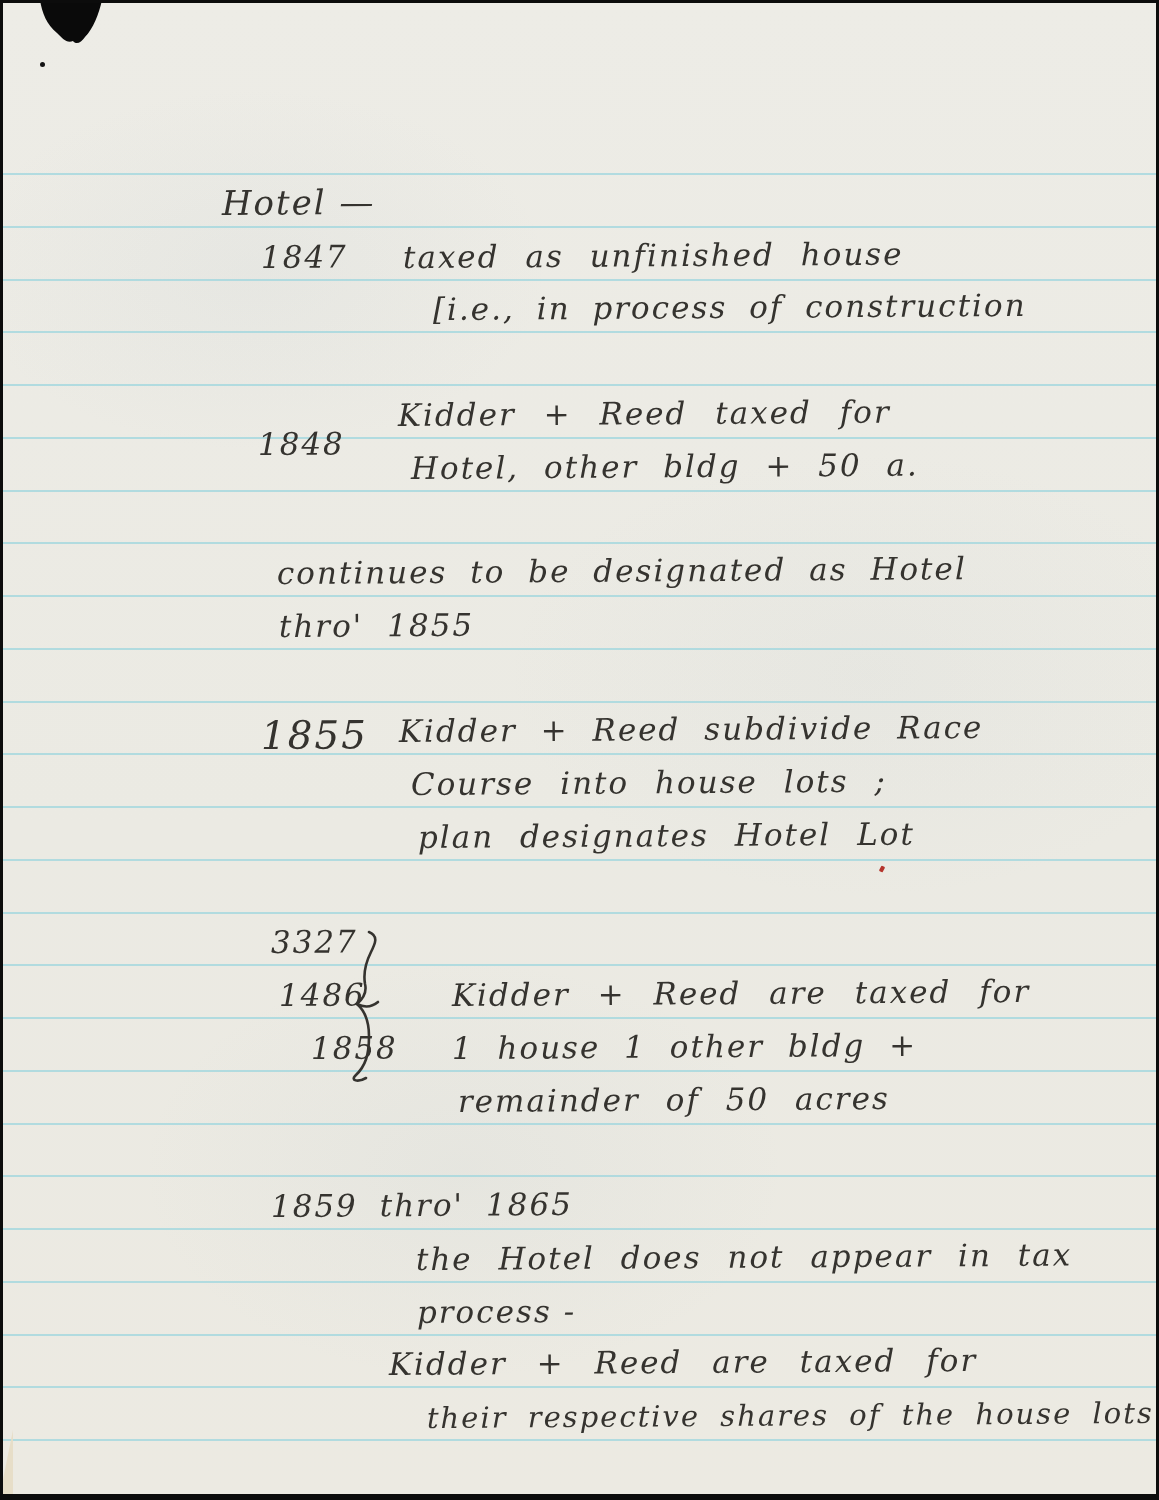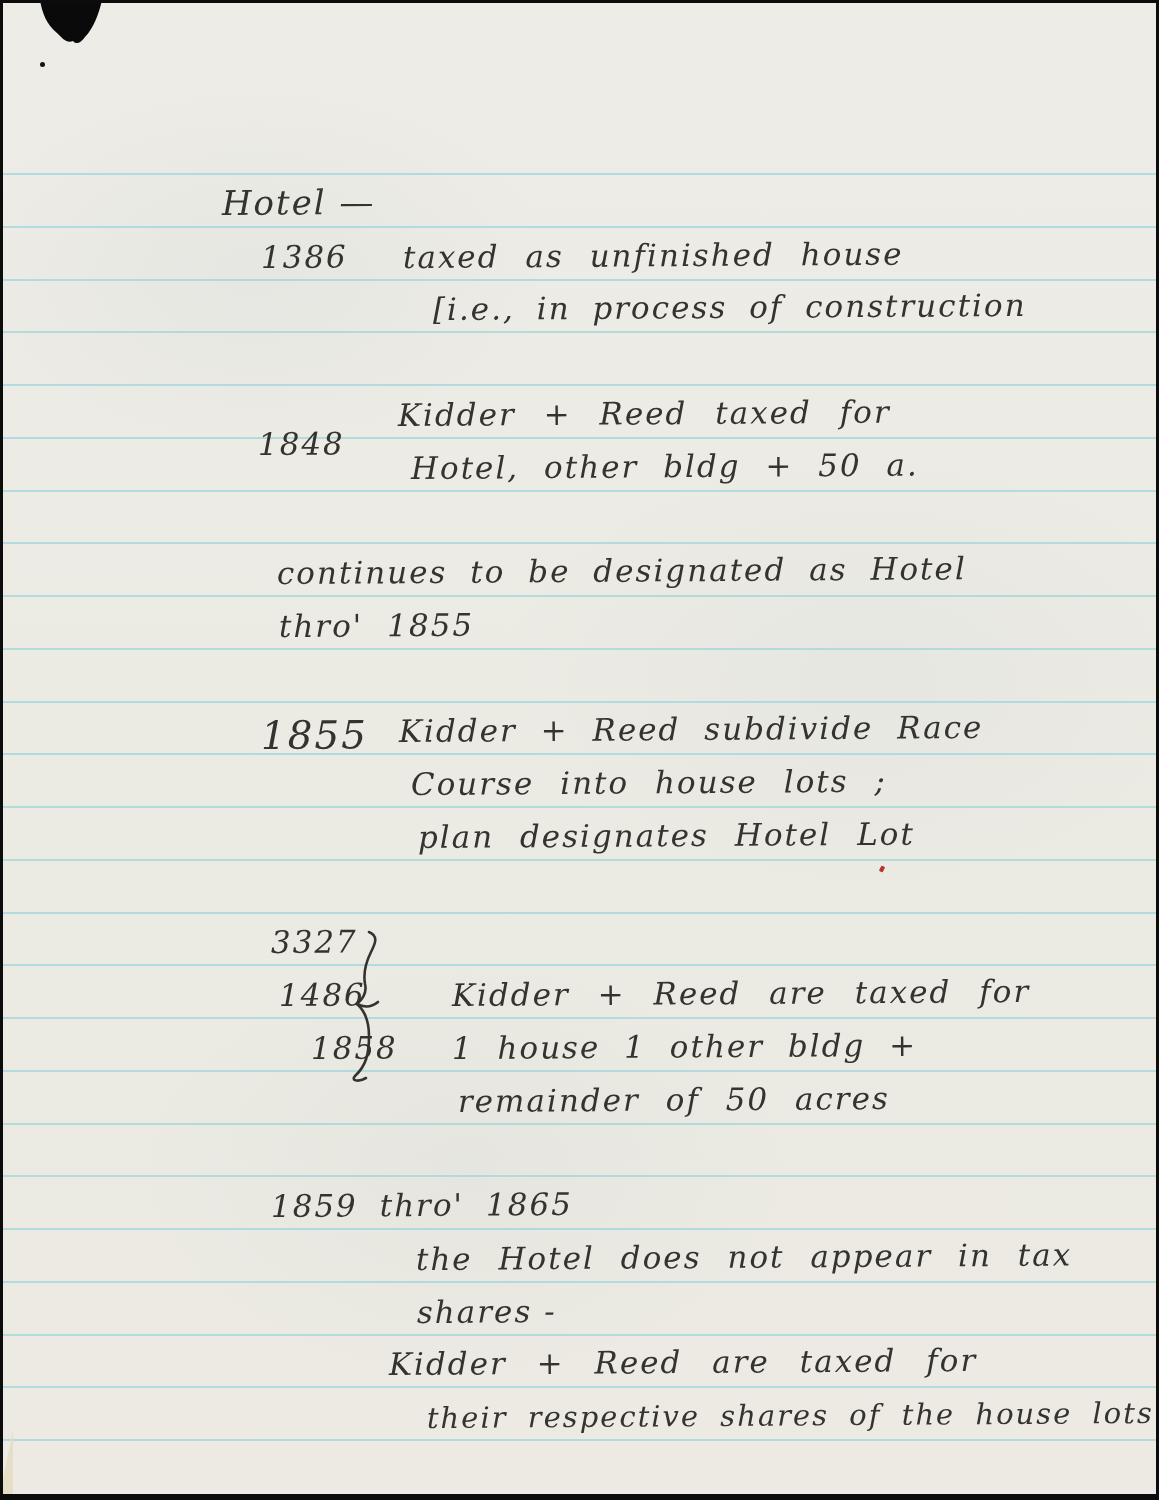--- a/index.html
+++ b/index.html
@@ -85,41 +85,41 @@
 
   <svg class="brace" width="48" height="156" viewBox="0 0 48 156" aria-hidden="true">
     <g fill="none" stroke="#35332f" stroke-width="2.6" stroke-linecap="round">
       <path d="M27,4 C37,8 33,16 29,24 C24,34 21,44 23,56 C25,64 22,70 15,76 C23,83 27,94 27,108 C27,126 24,138 13,148 C9,152 15,155 24,150"></path>
       <path d="M15,76 C23,80 30,79 36,74"></path>
     </g>
   </svg>
 
   <div id="hw">
       <div class="hwline" style="left: 222px; top: 184px; font-size: 34px;">Hotel —</div>
-      <div class="hwline" style="left: 261px; top: 240px; font-size: 31px;">1386</div>
+      <div class="hwline" style="left: 261px; top: 240px; font-size: 31px;">1847</div>
       <div class="hwline" style="left: 403px; top: 240px; font-size: 31px; word-spacing: 14px;">taxed as unfinished house</div>
       <div class="hwline" style="left: 433px; top: 292px; font-size: 31px; word-spacing: 10px;">[i.e., in process of construction</div>
       <div class="hwline" style="left: 258px; top: 398px; font-size: 31px; margin-top: 29px;">1848</div>
       <div class="hwline" style="left: 398px; top: 398px; font-size: 31px; word-spacing: 16px;">Kidder + Reed taxed for</div>
       <div class="hwline" style="left: 411px; top: 451px; font-size: 31px; word-spacing: 13px;">Hotel, other bldg + 50 a.</div>
       <div class="hwline" style="left: 277px; top: 556px; font-size: 31px; word-spacing: 11px;">continues to be designated as    Hotel</div>
       <div class="hwline" style="left: 279px; top: 609px; font-size: 31px; word-spacing: 12px;">thro' 1855</div>
       <div class="hwline" style="left: 261px; top: 714px; font-size: 39px;">1855</div>
       <div class="hwline" style="left: 399px; top: 714px; font-size: 31px; word-spacing: 12px;">Kidder + Reed subdivide Race</div>
       <div class="hwline" style="left: 411px; top: 767px; font-size: 31px; word-spacing: 14px;">Course into house lots ;</div>
       <div class="hwline" style="left: 418px; top: 820px; font-size: 31px; word-spacing: 14px;">plan designates Hotel Lot</div>
       <div class="hwline" style="left: 271px; top: 925px; font-size: 31px;">3327</div>
       <div class="hwline" style="left: 279px; top: 978px; font-size: 31px;">1486</div>
       <div class="hwline" style="left: 279px; top: 1031px; font-size: 31px; margin-left: 32px;">1858</div>
       <div class="hwline" style="left: 452px; top: 978px; font-size: 31px; word-spacing: 16px;">Kidder + Reed are taxed for</div>
       <div class="hwline" style="left: 452px; top: 1031px; font-size: 31px; word-spacing: 12px;">1 house    1 other bldg    +</div>
       <div class="hwline" style="left: 458px; top: 1084px; font-size: 31px; word-spacing: 14px;">remainder of 50 acres</div>
       <div class="hwline" style="left: 271px; top: 1189px; font-size: 31px; word-spacing: 10px;">1859 thro' 1865</div>
       <div class="hwline" style="left: 416px; top: 1242px; font-size: 31px; word-spacing: 14px;">the Hotel does not appear in tax</div>
-      <div class="hwline" style="left: 417px; top: 1295px; font-size: 31px;">shares -</div>
+      <div class="hwline" style="left: 417px; top: 1295px; font-size: 31px;">process -</div>
       <div class="hwline" style="left: 389px; top: 1347px; font-size: 31px; word-spacing: 18px;">Kidder + Reed are taxed for</div>
       <div class="hwline" style="left: 427px; top: 1402px; font-size: 29px; word-spacing: 9px;">their respective shares of the house lots</div>
     </div>
 
   <div class="corner-wedge"></div>
   <div class="edge edge-top"></div>
   <div class="edge edge-left"></div>
   <div class="edge edge-right"></div>
   <div class="edge edge-bottom"></div>
 

